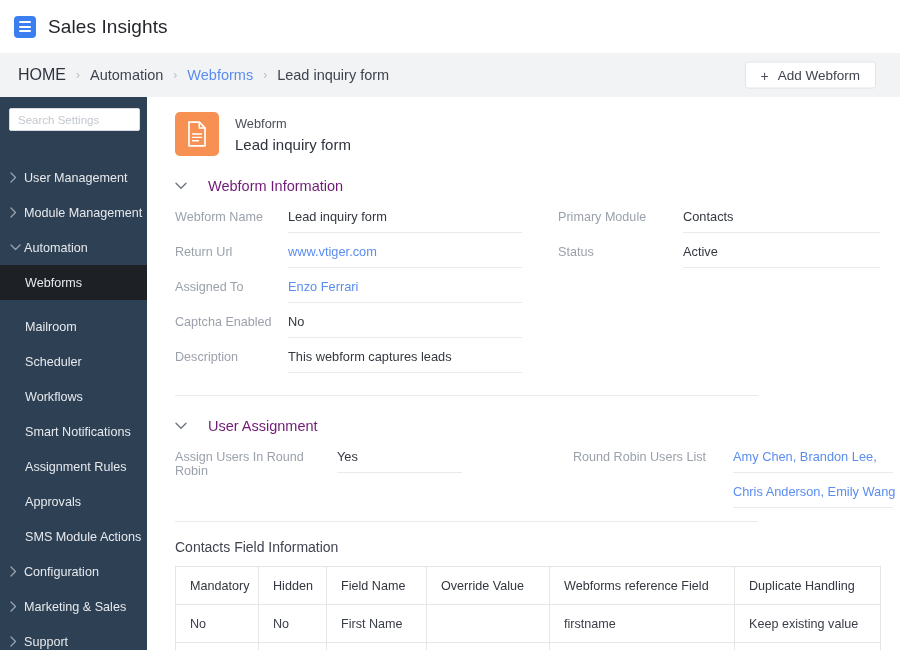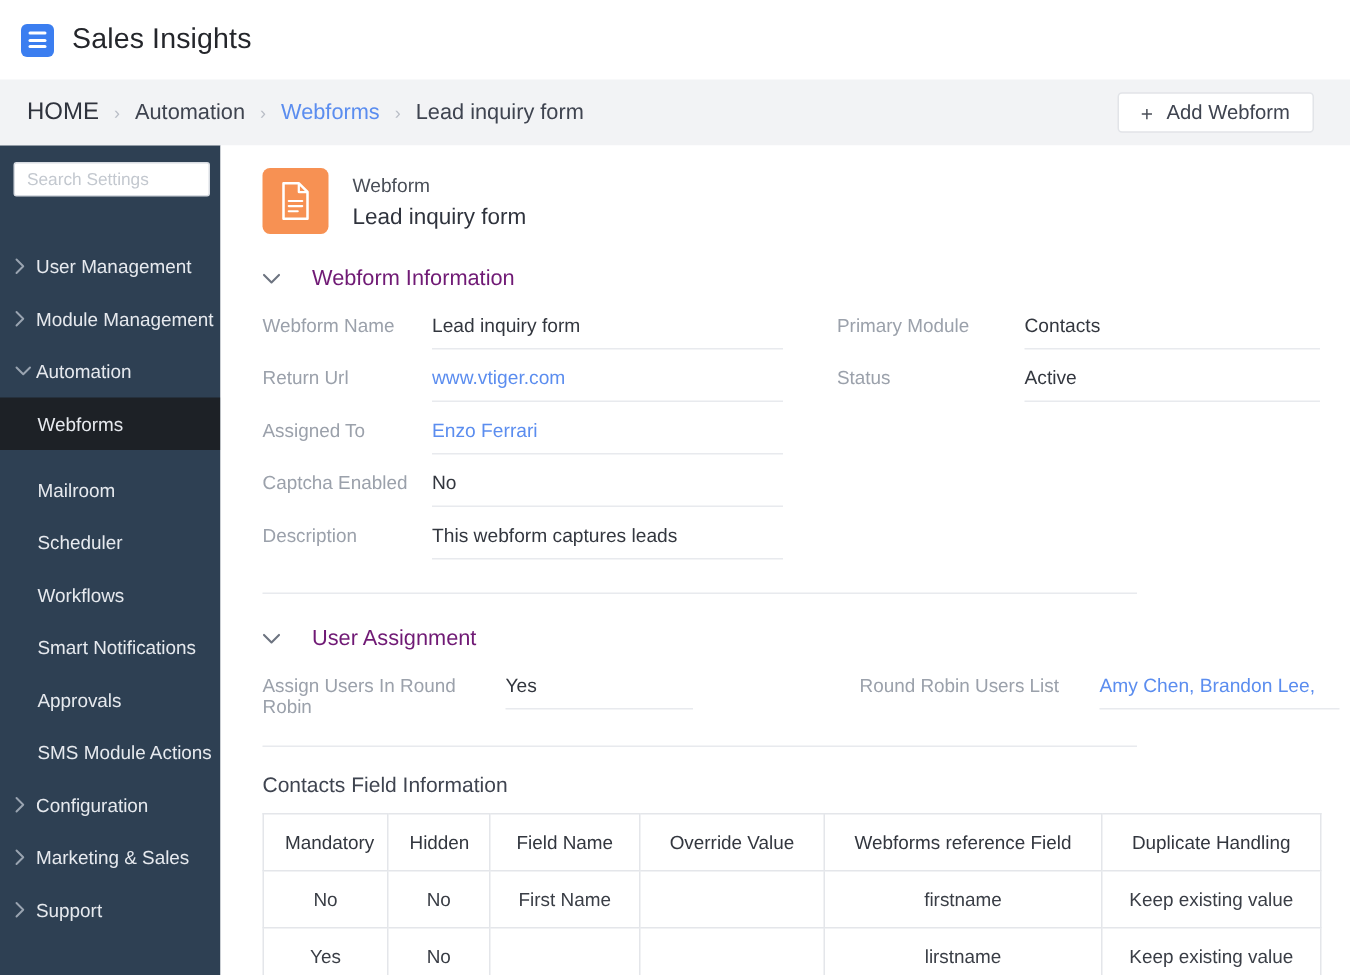--- a/index.html
+++ b/index.html
@@ -226,21 +226,21 @@
   }
   table.fields {
     margin-top: 11px;
     border-collapse: collapse;
     width: 705px;
     table-layout: fixed;
   }
   table.fields th, table.fields td {
     border: 1px solid #e4e6ea;
     font-weight: normal;
-    text-align: center;
+    text-align: left;
     font-size: 12.6px;
     color: #3a3e46;
     padding: 0 14px;
     height: 38px;
     vertical-align: middle;
     white-space: nowrap;
     overflow: hidden;
   }
   table.fields th { color: #33373f; }
   .req { color: #f4607d; font-size: 12px; }
@@ -321,20 +321,23 @@
       <div class="nav-item leaf">
         <span class="nav-label">Scheduler</span>
       </div>
       <div class="nav-item leaf">
         <span class="nav-label">Workflows</span>
       </div>
       <div class="nav-item leaf">
         <span class="nav-label">Smart Notifications</span>
       </div>
       <div class="nav-item leaf">
+        <span class="nav-label">Assignment Rules</span>
+      </div>
+      <div class="nav-item leaf">
         <span class="nav-label">Approvals</span>
       </div>
       <div class="nav-item leaf">
         <span class="nav-label">SMS Module Actions</span>
       </div>
 
       <div class="nav-item">
         <span class="chev">
           <svg width="7" height="11" viewBox="0 0 7 11">
               <path d="M1 1l4.5 4.5L1 10" fill="none" stroke="#9aa4b1" stroke-width="1.3" stroke-linecap="round" stroke-linejoin="round"></path>
@@ -448,20 +451,24 @@
             <div class="flabel lbl-wide">Assign Users In Round Robin</div>
             <div class="fval">Yes</div>
           </div>
         </div>
         <div class="ua-right">
           <div class="frow">
             <div class="flabel">Round Robin Users List</div>
             <div class="fval link">
               <span>Amy Chen, Brandon Lee,</span>
             </div>
+          </div>
+          <div class="frow" style="height:24px">
+            <div class="flabel"></div>
+            <div class="fval link nb" style="white-space:nowrap">Chris Anderson, Emily Wang</div>
           </div>
         </div>
       </div>
 
       <div class="divider2"></div>
 
       <div class="table-title">Contacts Field Information</div>
 
       <table class="fields">
         <colgroup>

